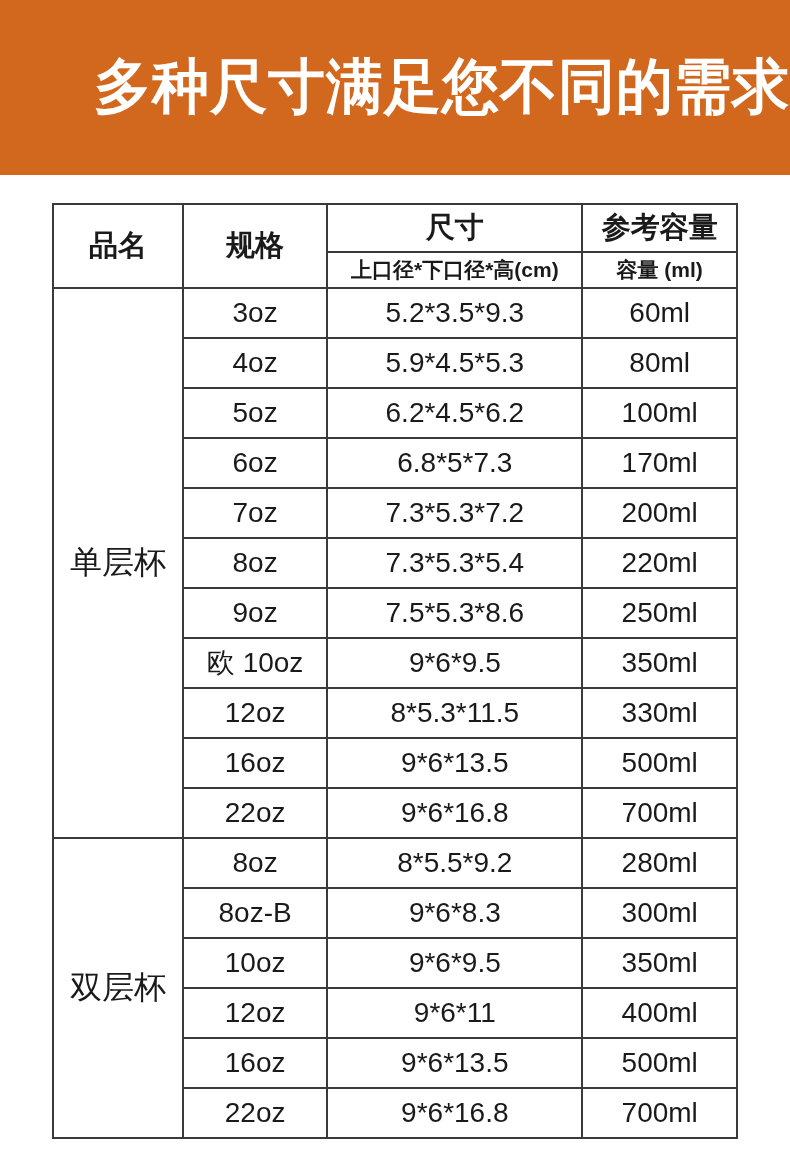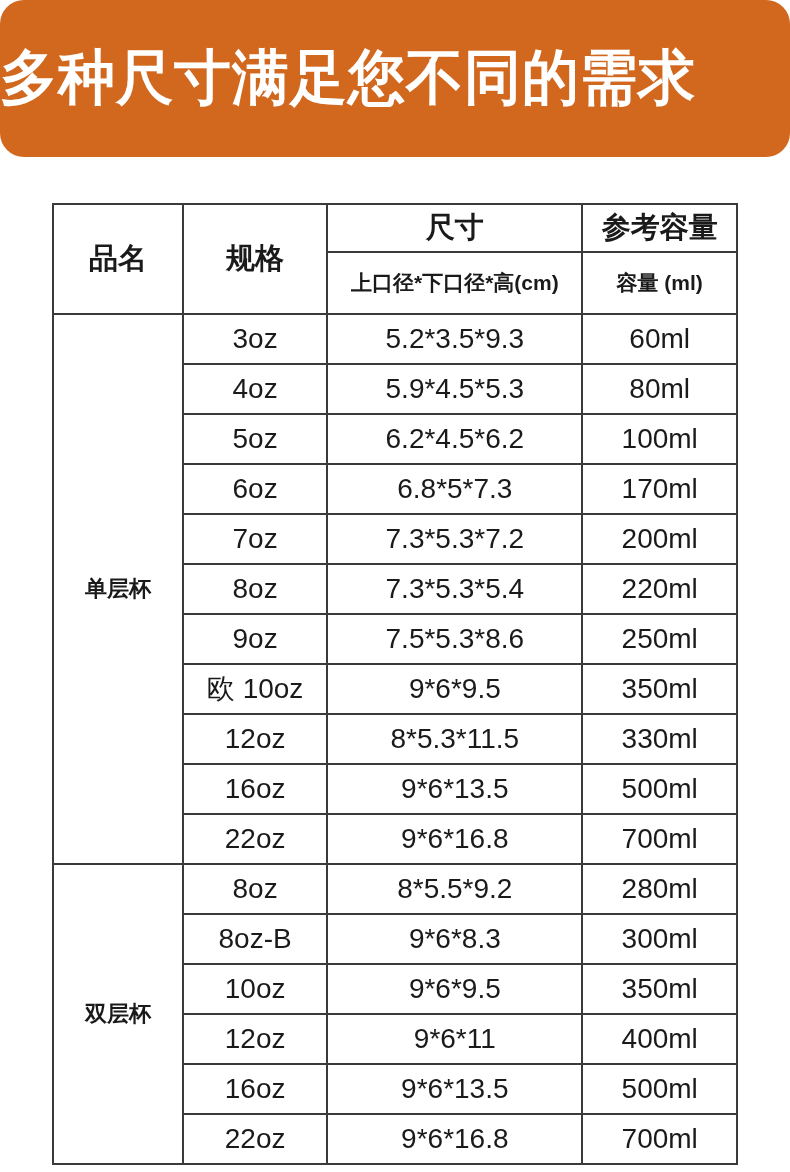--- a/index.html
+++ b/index.html
@@ -7,26 +7,25 @@
   body { font-family: "Liberation Sans", "DejaVu Sans", sans-serif; }
   .page {
     position: relative;
     width: 790px;
     height: 1172px;
     background: #ffffff;
     overflow: hidden;
   }
   .banner {
     width: 790px;
-    height: 157px;
+    height: 175px;
     background: #d2671e;
     display: flex;
     align-items: center;
-    justify-content: flex-start;
-    border-radius: 24px;
+    justify-content: flex-end;
   }
   .banner-title {
     color: #ffffff;
     font-size: 57px;
     font-weight: 800;
     letter-spacing: 1px;
     white-space: nowrap;
     transform: scaleY(1.05);
   }
   .spec-table {
@@ -48,29 +47,29 @@
     vertical-align: middle;
     background: #ffffff;
     overflow: hidden;
     white-space: nowrap;
   }
   .spec-table th {
     font-weight: 700;
     font-size: 29px;
     height: 48px;
   }
-  .spec-table th.sub { font-size: 21px; height: 62px; }
+  .spec-table th.sub { font-size: 21px; height: 36px; }
   .spec-table td {
     font-size: 28px;
     font-weight: 400;
     height: 50px;
   }
   .spec-table td.group-cell {
-    font-size: 22px;
-    font-weight: 700;
+    font-size: 32px;
+    font-weight: 400;
   }
 </style>
 </head>
 <body>
 
 <div class="page">
 
   <div class="banner">
     <div class="banner-title">多种尺寸满足您不同的需求</div>
   </div>

